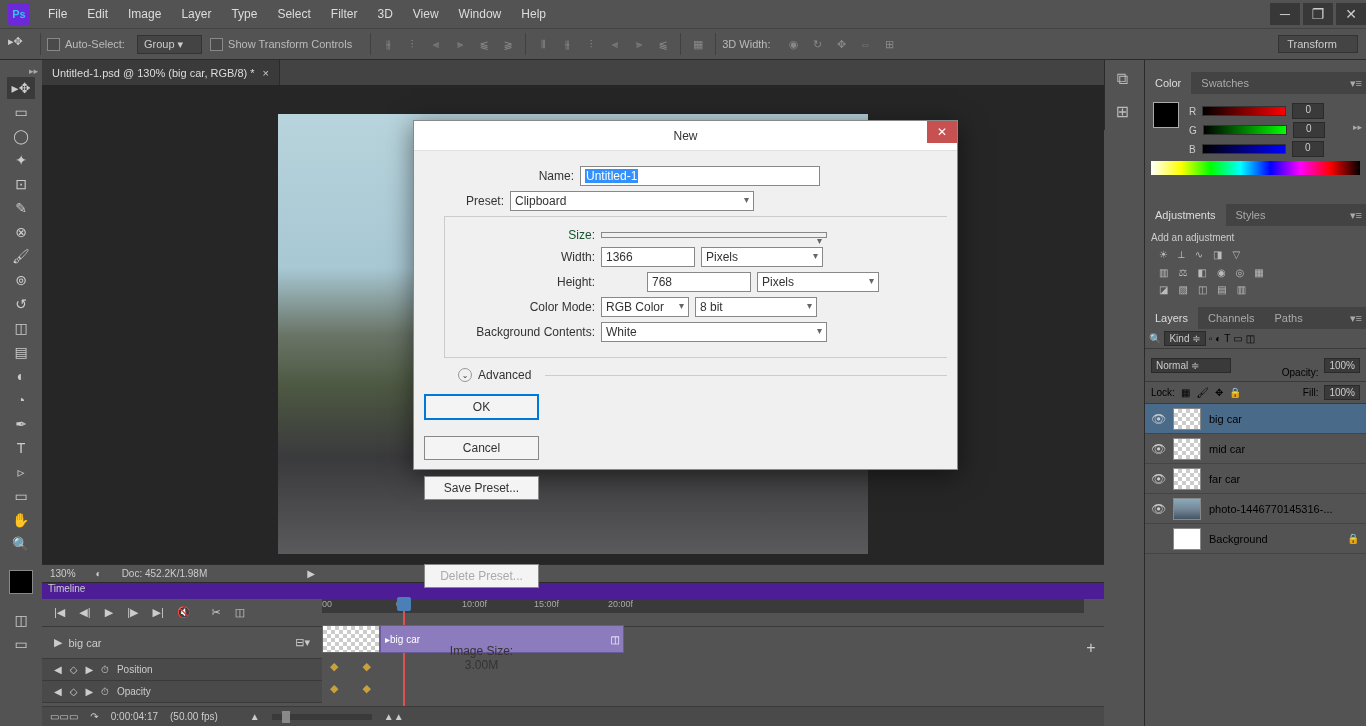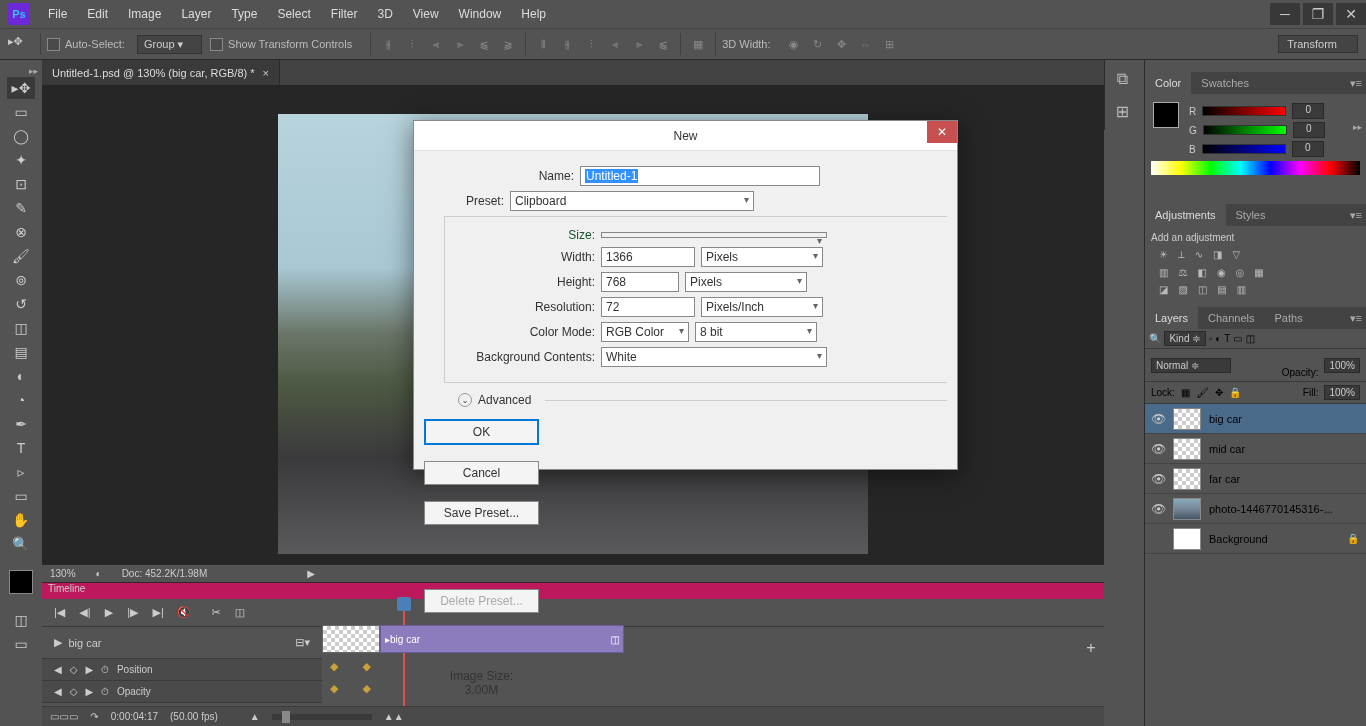--- a/index.html
+++ b/index.html
@@ -21,21 +21,21 @@
 .doc-tab { background: #3a3a3a; padding: 0 10px; display: flex; align-items: center; font-size: 11px; color: #ddd; border-right: 1px solid #2a2a2a; gap: 8px; cursor: pointer; }
 .doc-tab .close { color: #ccc; cursor: pointer; }
 .workspace { position: absolute; left: 42px; top: 85px; right: 262px; bottom: 144px; background: #262626; display: flex; align-items: center; justify-content: center; overflow: hidden; }
 .canvas-img { width: 590px; height: 440px; background: linear-gradient(to bottom, #b8d4dc 0%, #a8c8d4 35%, #6a7568 50%, #4d5842 62%, #3a3a3c 78%, #5a5a5c 100%); position: relative; }
 .toolbox { position: absolute; left: 0; top: 60px; width: 42px; background: #535353; display: flex; flex-direction: column; align-items: center; padding-top: 6px; z-index: 5; bottom: 0;}
 .tool { width: 28px; height: 22px; margin: 1px 0; display: flex; align-items: center; justify-content: center; color: #ccc; font-size: 14px; cursor: pointer; }
 .tool.active { background: #3a3a3a; }
 .color-swatch { width: 24px; height: 24px; background: #000; border: 1px solid #888; margin-top: 8px; }
 .status-bar { position: absolute; left: 42px; bottom: 144px; right: 262px; height: 18px; background: #535353; display: flex; align-items: center; font-size: 10px; color: #ccc; padding: 0 8px; border-top: 1px solid #2a2a2a; gap: 20px;}
 .timeline-region { position: absolute; left: 42px; bottom: 0; right: 262px; height: 144px; background: #535353; border-top: 1px solid #2a2a2a; font-size: 11px; color: #ccc; }
-.tl-header { height: 16px; background: #be185d; padding: 0 6px; font-size: 10px; }
+.tl-header { height: 16px; background: #4c1d95; padding: 0 6px; font-size: 10px; }
 .tl-controls { height: 28px; display: flex; align-items: center; padding: 0 12px; gap: 14px; border-bottom: 1px solid #3a3a3a; }
 .tl-ctrl { color: #ccc; cursor: pointer; font-size: 11px; }
 .tl-ruler { position: absolute; left: 280px; right: 20px; top: 16px; height: 14px; background: #3a3a3a; font-size: 9px; color: #aaa; display: flex;}
 .tl-ruler span { position: absolute; }
 .tl-playhead { position: absolute; left: 355px; top: 14px; width: 14px; height: 14px; background: #4a7fb8; border-radius: 2px;}
 .tl-playhead::after { content:''; position:absolute; left:6px; top:14px; width:2px; height:110px; background:#e05050;}
 .tl-track { height: 26px; display: flex; align-items: center; background: #4a4a4a; border-bottom: 1px solid #3a3a3a;}
 .tl-track-head { width: 280px; padding: 0 12px; display: flex; align-items: center; gap: 6px; }
 .tl-clip { height: 22px; background: #8c7bbd; border: 1px solid #6a5a9a; color: #fff; font-size: 10px; padding: 0 4px; display: flex; align-items: center; position: relative;}
 .tl-frames { position:absolute; left:280px; right:20px; top:40px;}
@@ -327,20 +327,27 @@
   <div class="tl-controls">
     <span class="tl-ctrl">|◀</span>
     <span class="tl-ctrl">◀|</span>
     <span class="tl-ctrl">▶</span>
     <span class="tl-ctrl">|▶</span>
     <span class="tl-ctrl">▶|</span>
     <span class="tl-ctrl">🔇</span>
     <span style="margin-left:6px;" class="tl-ctrl">✂</span>
     <span class="tl-ctrl">◫</span>
   </div>
+  <div class="tl-ruler">
+    <span style="left:0;">00</span>
+    <span style="left:74px;">00f</span>
+    <span style="left:140px;">10:00f</span>
+    <span style="left:212px;">15:00f</span>
+    <span style="left:286px;">20:00f</span>
+  </div>
   <div class="tl-playhead"></div>
 
   <div style="position:absolute; left:0; top:44px; width:280px;">
     <div class="tl-track" style="height:32px; background:#535353;">
       <div class="tl-track-head">
         <span>▶</span>
         <span>big car</span>
         <span style="margin-left:auto;">⊟▾</span>
       </div>
     </div>
@@ -413,27 +420,22 @@
           <div class="form-label" style="color:#14532d;">Size:</div>
           <div class="form-select" style="width:226px; background:#f0f0f0; color:#999;"></div>
         </div>
         <div class="form-row">
           <div class="form-label">Width:</div>
           <div class="form-input" style="width:94px;">1366</div>
           <div class="form-select" style="width:122px;">Pixels</div>
         </div>
         <div class="form-row">
           <div class="form-label">Height:</div>
-          <div class="form-input" style="width:78px;">768</div>
+          <div class="form-input" style="width:104px;margin-left:46px;">768</div>
           <div class="form-select" style="width:122px;">Pixels</div>
-        </div>
-        <div class="form-row">
-          <div class="form-label">Resolution:</div>
-          <div class="form-input" style="width:94px;">72</div>
-          <div class="form-select" style="width:122px;">Pixels/Inch</div>
         </div>
         <div class="form-row">
           <div class="form-label">Color Mode:</div>
           <div class="form-select" style="width:88px;">RGB Color</div>
           <div class="form-select" style="width:122px;">8 bit</div>
         </div>
         <div class="form-row">
           <div class="form-label">Background Contents:</div>
           <div class="form-select" style="width:226px;">White</div>
         </div>

